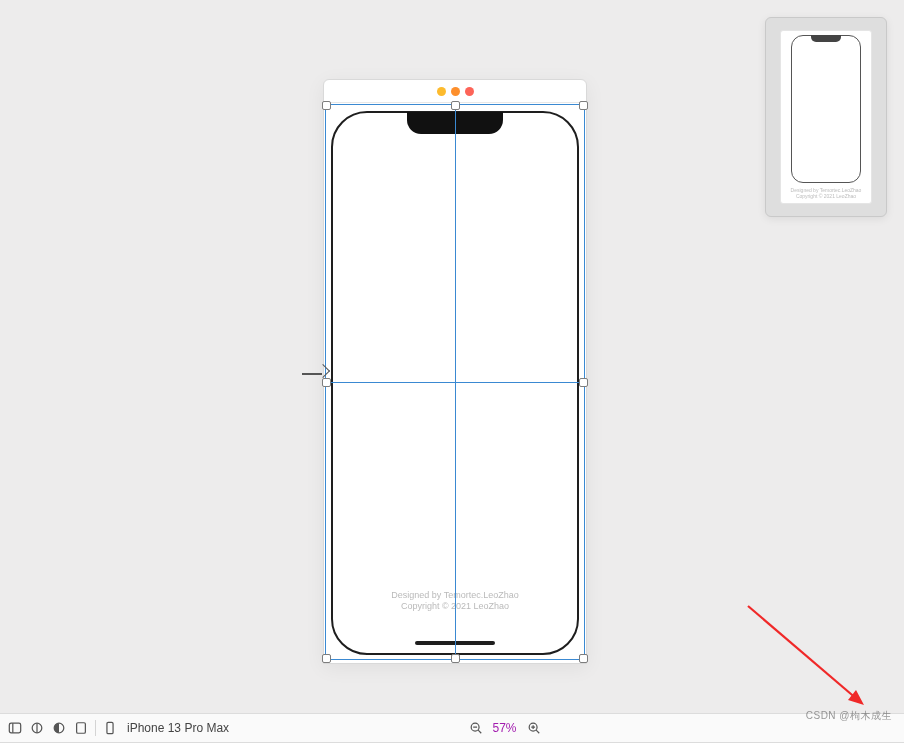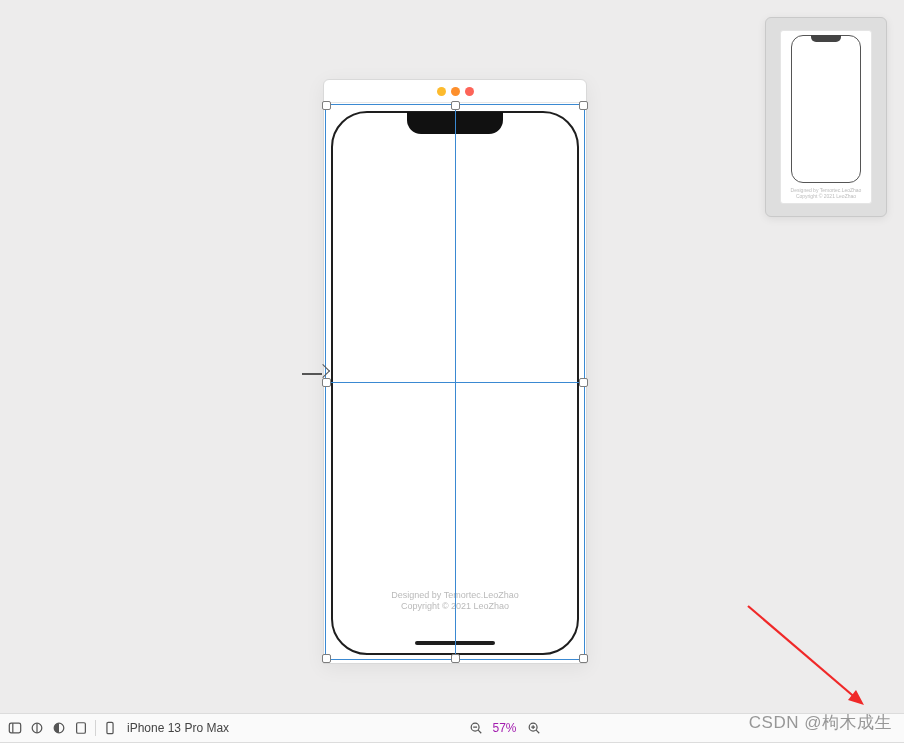--- a/index.html
+++ b/index.html
@@ -191,22 +191,22 @@
   }
   .tb-btn svg { width: 14px; height: 14px; stroke: #555; fill: none; stroke-width: 1.4; }
   .tb-sep { width: 1px; height: 16px; background: #d4d4d4; margin: 0 3px; }
   .device-label { margin-left: 6px; color: #444; }
   .tb-spacer { flex: 1; }
   .zoom-group { display: flex; align-items: center; gap: 4px; }
   .zoom-val { margin: 0 2px; color: #a21caf; }
   .watermark {
     position: absolute;
     right: 12px;
-    bottom: 9px;
-    font-size: 17px;
+    bottom: 20px;
+    font-size: 10px;
     color: rgba(70,70,70,.55);
     letter-spacing: .5px;
     pointer-events: none;
   }
   
   .red-arrow {
     position: absolute;
     pointer-events: none;
     stroke: #f02828;
     fill: #f02828;

